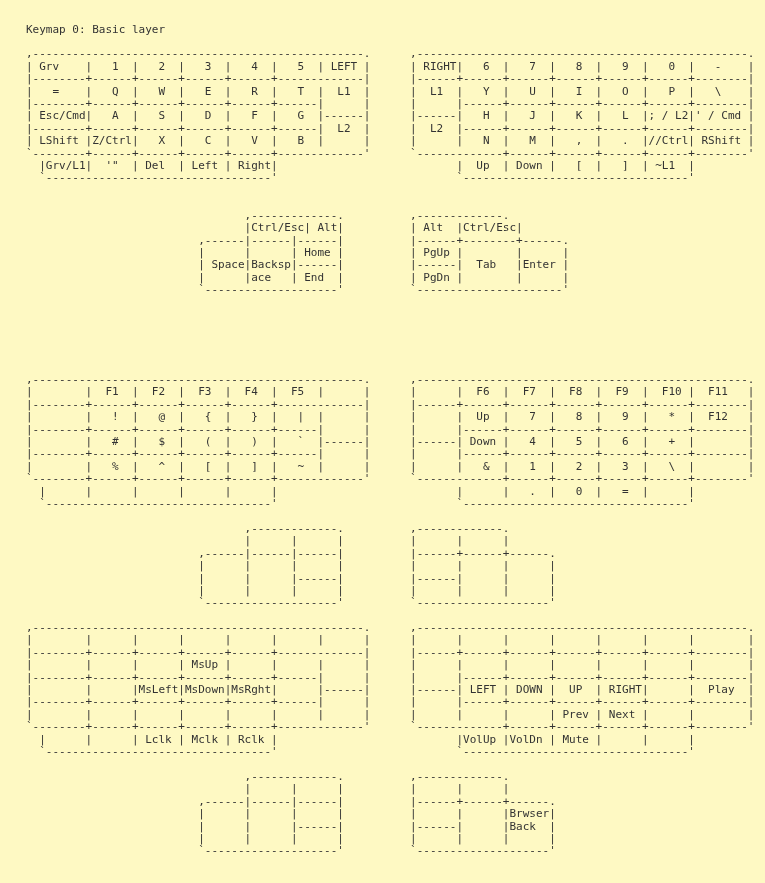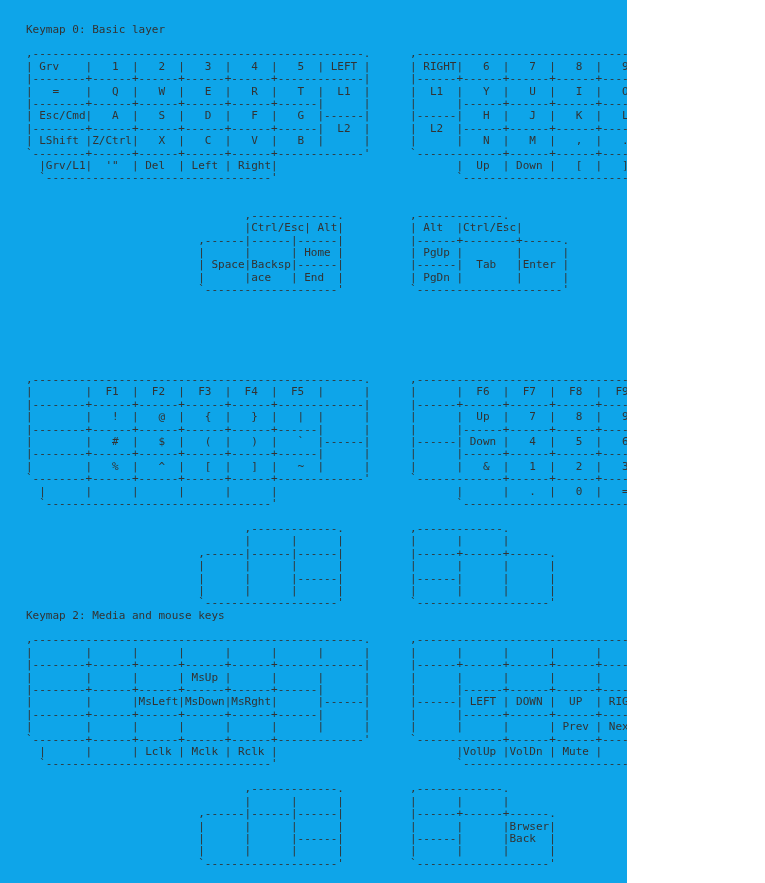--- a/index.html
+++ b/index.html
@@ -1,20 +1,20 @@
 <!DOCTYPE html>
 <html><head>
 <meta charset="utf-8">
 <style>
   html, body { margin: 0; padding: 0; background: #ffffff; }
   .page {
     position: relative;
-    width: 627px;
+    width: 765px;
     height: 883px;
-    background: #0ea5e9;
+    background: #fef9c3;
     overflow: hidden;
     font-family: "DejaVu Sans Mono", "Liberation Mono", monospace;
   }
   .keymap-section {
     position: absolute;
     left: 26px;
   }
   .keymap-section pre {
     margin: 0;
     font-family: "DejaVu Sans Mono", "Liberation Mono", monospace;
@@ -73,21 +73,20 @@
                                  ,-------------.          ,-------------.
                                  |      |      |          |      |      |
                           ,------|------|------|          |------+------+------.
                           |      |      |      |          |      |      |      |
                           |      |      |------|          |------|      |      |
                           |      |      |      |          |      |      |      |
                           `--------------------'          `--------------------'</pre>
   </section>
 
   <section class="keymap-section" id="section-2">
-    <pre class="title">Keymap 2: Media and mouse keys</pre>
     <pre class="art">,--------------------------------------------------.      ,--------------------------------------------------.
 |        |      |      |      |      |      |      |      |      |      |      |      |      |      |        |
 |--------+------+------+------+------+-------------|      |------+------+------+------+------+------+--------|
 |        |      |      | MsUp |      |      |      |      |      |      |      |      |      |      |        |
 |--------+------+------+------+------+------|      |      |      |------+------+------+------+------+--------|
 |        |      |MsLeft|MsDown|MsRght|      |------|      |------| LEFT | DOWN |  UP  | RIGHT|      |  Play  |
 |--------+------+------+------+------+------|      |      |      |------+------+------+------+------+--------|
 |        |      |      |      |      |      |      |      |      |      |      | Prev | Next |      |        |
 `--------+------+------+------+------+-------------'      `-------------+------+------+------+------+--------'
   |      |      | Lclk | Mclk | Rclk |                           |VolUp |VolDn | Mute |      |      |

